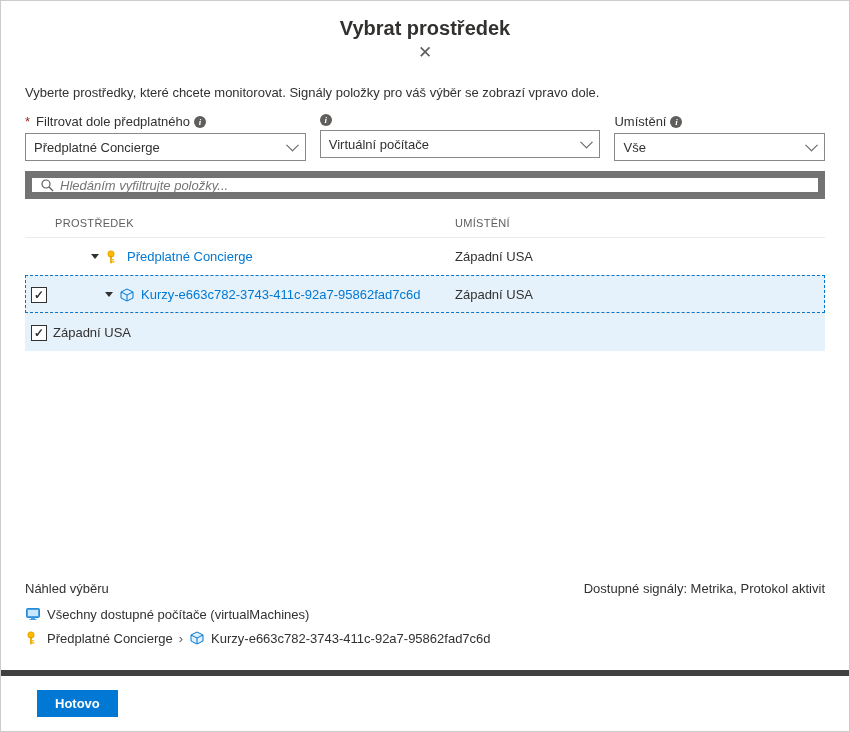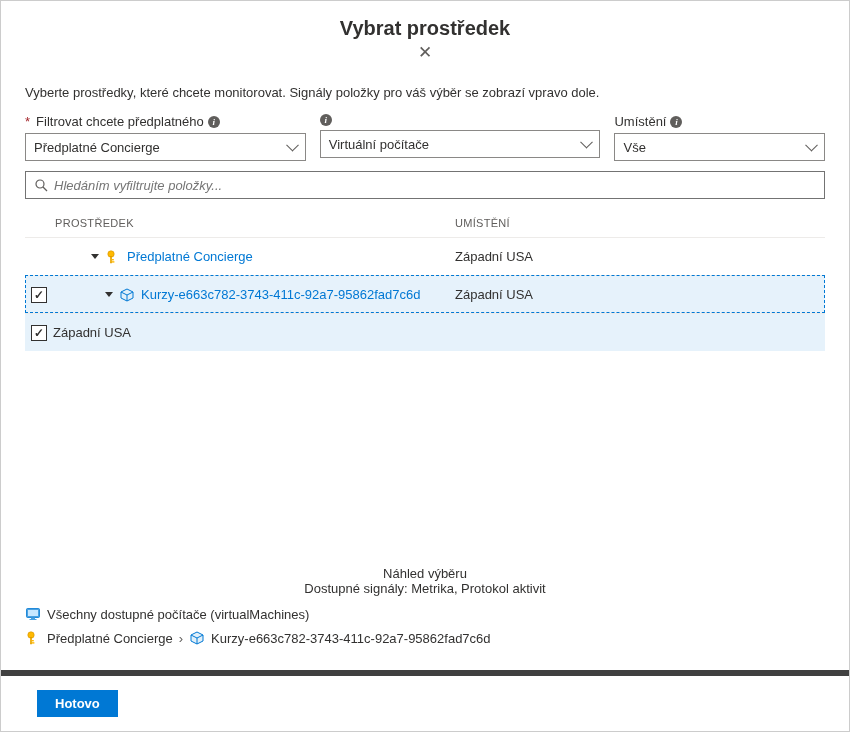--- a/index.html
+++ b/index.html
@@ -92,21 +92,21 @@
       content: "";
       position: absolute;
       right: 8px;
       top: 50%;
       width: 8px; height: 8px;
       border-right: 1px solid #605e5c;
       border-bottom: 1px solid #605e5c;
       transform: translateY(-70%) rotate(45deg);
     }
     .search-box {
-      border: 1px solid #737373;
+      border: 7px solid #737373;
       height: 28px;
       display: flex;
       align-items: center;
       padding: 0 8px;
       gap: 6px;
       margin-bottom: 10px;
     }
     .search-box input {
       border: none;
       outline: none;
@@ -198,21 +198,20 @@
     .bottom {
       padding: 10px 24px 16px 24px;
     }
     .bottom-row {
       display: flex;
       justify-content: space-between;
       align-items: center;
       margin-bottom: 10px;
       font-size: 13px;
       color: #323130;
-      flex-direction: column;
     }
     .preview-line {
       display: flex;
       align-items: center;
       gap: 6px;
       margin-bottom: 8px;
       font-size: 13px;
     }
     .breadcrumb {
       display: flex;
@@ -269,21 +268,21 @@
   <span class="close-btn">✕</span>
 </div>
 
 <div class="content">
   <p class="instruction">Vyberte prostředky, které chcete monitorovat. Signály položky pro váš výběr se zobrazí vpravo dole.</p>
 
   <div class="filters">
     <div class="filter-group">
       <div class="filter-label">
         <span class="required">*</span>
-        <span>Filtrovat chcete předplatného</span>
+        <span>Filtrovat dole předplatného</span>
         <span class="info-icon">i</span>
       </div>
       <div class="select">
         <span>Předplatné Concierge</span>
       </div>
     </div>
     <div class="filter-group">
       <div class="filter-label">
         <span class="info-icon">i</span>
       </div>

